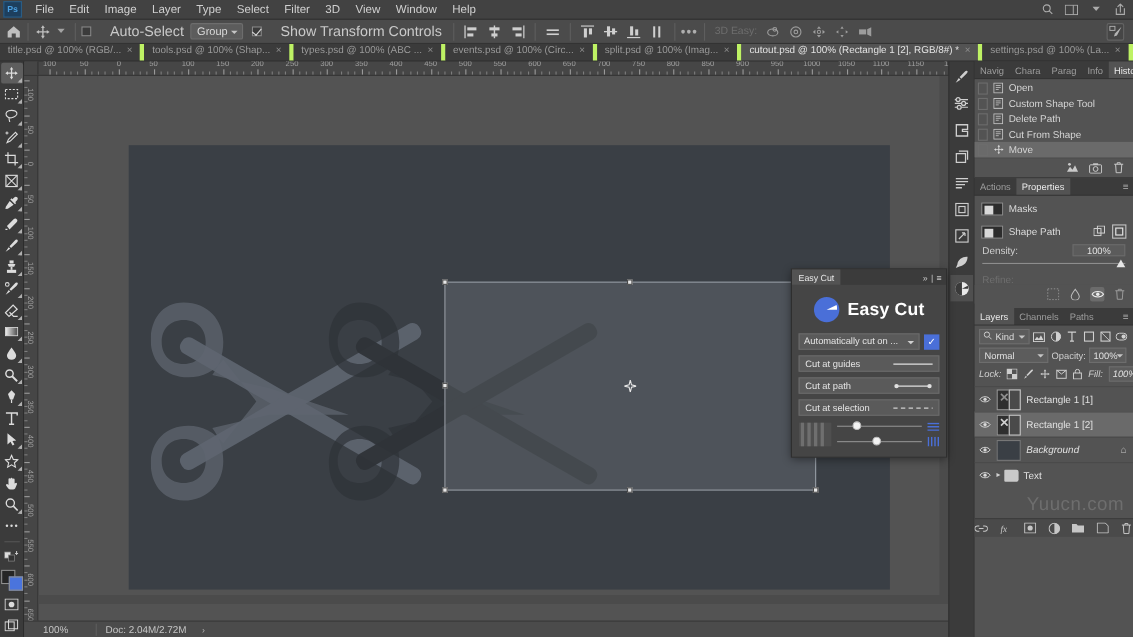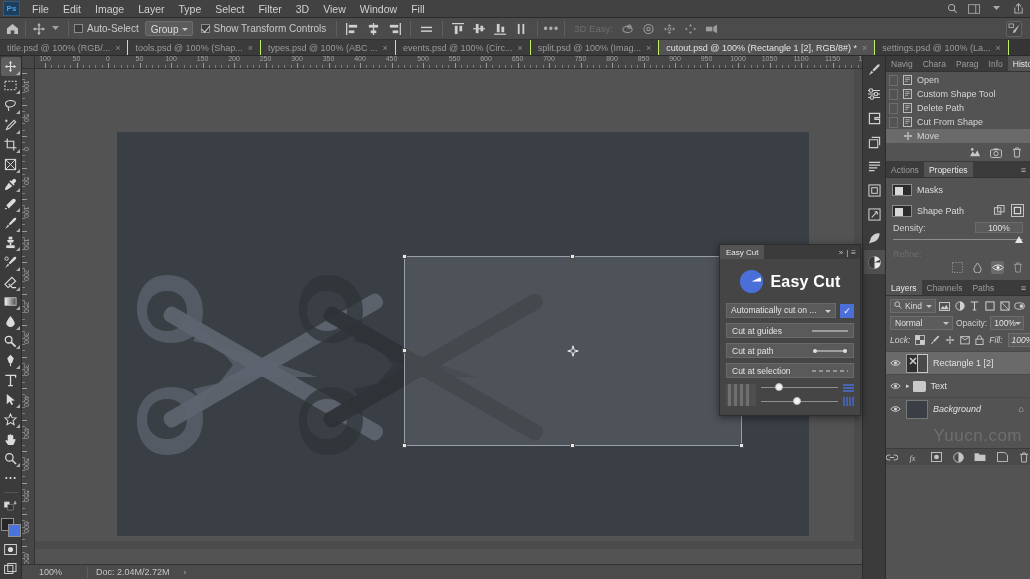--- a/index.html
+++ b/index.html
@@ -37,21 +37,21 @@
   
   .optionsbar {
     height: 22px; background: #4b4b4b;
     display: flex; align-items: center;
     border-bottom: 1px solid #333;
     padding: 0 4px;
   }
   .opt-sep { width: 1px; height: 16px; background: #5e5e5e; margin: 0 5px; }
   .opt-icon { width: 16px; height: 16px; display: flex; align-items: center; justify-content: center; opacity: .8; }
   .opt-icon.bordered { border: 1px solid #6a6a6a; background:#454545; border-radius:2px; }
-  .opt-check { display: flex; align-items: center; gap: 4px; font-size: 10px; color: #c9c9c9; }
+  .opt-check { display: flex; align-items: center; gap: 17px; font-size: 13px; color: #c9c9c9; }
   .chk {
     width: 9px; height: 9px; border: 1px solid #8a8a8a; background: #3b3b3b;
     display:inline-block; position: relative;
   }
   .chk.on { background: #3b3b3b; }
   .chk.on::after {
     content: ""; position: absolute; left: 1px; top: -1px;
     width: 4px; height: 7px; border: solid #d8d8d8; border-width: 0 1.5px 1.5px 0;
     transform: rotate(40deg);
   }
@@ -71,23 +71,23 @@
     display: flex; align-items: center; justify-content: center;
   }
   .optionsbar-right { margin-left: auto; display: flex; align-items: center; gap: 6px; padding-right: 4px; }
 
   
   .tabbar {
     height: 16px; background: #353535; display: flex; align-items: stretch;
     border-bottom: 1px solid #2a2a2a;
   }
   .doc-tab {
-    display: flex; align-items: center; gap: 5px;
+    display: flex; align-items: flex-start; gap: 5px;
     padding: 0 7px; font-size: 9px; color: #9a9a9a;
-    background: #3b3b3b; border-right: 1px solid #bef264;
+    background: #3b3b3b; border-right: 4px solid #bef264;
     white-space: nowrap; cursor: default;
   }
   .doc-tab.active { background: #535353; color: #e3e3e3; }
   .tab-x { font-size: 9px; color: #8d8d8d; }
 
   
   .main { position: absolute; top: 56px; left: 0; right: 0; bottom: 0; display: flex; }
 
   
   .toolbar {
@@ -365,21 +365,21 @@
   <div class="menu-item">File</div>
   <div class="menu-item">Edit</div>
   <div class="menu-item">Image</div>
   <div class="menu-item">Layer</div>
   <div class="menu-item">Type</div>
   <div class="menu-item">Select</div>
   <div class="menu-item">Filter</div>
   <div class="menu-item">3D</div>
   <div class="menu-item">View</div>
   <div class="menu-item">Window</div>
-  <div class="menu-item">Fill</div>
+  <div class="menu-item">Help</div>
   <div class="menubar-right">
     <span class="mb-icon">
       <svg width="11" height="11" viewBox="0 0 12 12">
           <circle cx="5" cy="5" r="3.4" fill="none" stroke="#cfcfcf" stroke-width="1.1"></circle>
           <line x1="7.5" y1="7.5" x2="10.5" y2="10.5" stroke="#cfcfcf" stroke-width="1.1"></line>
         </svg>
     </span>
     <span class="mb-icon">
       <svg width="12" height="10" viewBox="0 0 14 11">
           <rect x="0.5" y="0.5" width="13" height="10" fill="none" stroke="#cfcfcf" stroke-width="1"></rect>
@@ -1318,20 +1318,35 @@
         <span class="lock-ico">
           <svg width="9" height="10" viewBox="0 0 10 11">
               <rect x="1" y="4.5" width="8" height="6" fill="none" stroke="#cdcdcd" stroke-width="1"></rect>
               <path d="M2.8 4.5 V3 a2.2 2.2 0 014.4 0 v1.5" fill="none" stroke="#cdcdcd" stroke-width="1"></path>
             </svg>
         </span>
         <span class="lbl-s" style="margin-left:auto">Fill:</span>
         <div class="num-sel">100%</div>
       </div>
 
+      <div class="layer-row">
+        <span class="eye">
+          <svg width="11" height="8" viewBox="0 0 12 9">
+              <path d="M0.8 4.5 C3 1 9 1 11.2 4.5 C9 8 3 8 0.8 4.5 Z" fill="none" stroke="#d8d8d8" stroke-width="1"></path>
+              <circle cx="6" cy="4.5" r="1.7" fill="#d8d8d8"></circle>
+            </svg>
+        </span>
+        <span class="lthumb shape">
+          <svg width="20" height="17" viewBox="0 0 20 17">
+              <path d="M3 3 L9 9 M9 3 L3 9 M12 5 L17 5" stroke="#8d8d8d" stroke-width="1.5"></path>
+            </svg>
+          <span class="lthumb-mask"></span>
+        </span>
+        <span class="layer-name">Rectangle 1 [1]</span>
+      </div>
       <div class="layer-row sel">
         <span class="eye">
           <svg width="11" height="8" viewBox="0 0 12 9">
               <path d="M0.8 4.5 C3 1 9 1 11.2 4.5 C9 8 3 8 0.8 4.5 Z" fill="none" stroke="#d8d8d8" stroke-width="1"></path>
               <circle cx="6" cy="4.5" r="1.7" fill="#d8d8d8"></circle>
             </svg>
         </span>
         <span class="lthumb shape">
           <svg width="20" height="17" viewBox="0 0 20 17">
               <path d="M3 3 L9 9 M9 3 L3 9 M12 5 L17 5" stroke="#d0d0d0" stroke-width="1.5"></path>
@@ -1340,34 +1355,34 @@
         </span>
         <span class="layer-name">Rectangle 1 [2]</span>
       </div>
       <div class="layer-row">
         <span class="eye">
           <svg width="11" height="8" viewBox="0 0 12 9">
               <path d="M0.8 4.5 C3 1 9 1 11.2 4.5 C9 8 3 8 0.8 4.5 Z" fill="none" stroke="#d8d8d8" stroke-width="1"></path>
               <circle cx="6" cy="4.5" r="1.7" fill="#d8d8d8"></circle>
             </svg>
         </span>
-        <span class="chevron-r">▸</span>
-        <span class="folder-ico"></span>
-        <span class="layer-name">Text</span>
+        <span class="lthumb bg"></span>
+        <span class="layer-name italic">Background</span>
+        <span class="lock-badge">⌂</span>
       </div>
       <div class="layer-row">
         <span class="eye">
           <svg width="11" height="8" viewBox="0 0 12 9">
               <path d="M0.8 4.5 C3 1 9 1 11.2 4.5 C9 8 3 8 0.8 4.5 Z" fill="none" stroke="#d8d8d8" stroke-width="1"></path>
               <circle cx="6" cy="4.5" r="1.7" fill="#d8d8d8"></circle>
             </svg>
         </span>
-        <span class="lthumb bg"></span>
-        <span class="layer-name italic">Background</span>
-        <span class="lock-badge">⌂</span>
+        <span class="chevron-r">▸</span>
+        <span class="folder-ico"></span>
+        <span class="layer-name">Text</span>
       </div>
 
       <div class="watermark">Yuucn.com</div>
 
       <div class="layers-footer">
         <span class="lfi">
           <svg width="13" height="7" viewBox="0 0 14 8">
               <path d="M5 1.2 H3 a2.8 2.8 0 000 5.6 H5 M9 1.2 H11 a2.8 2.8 0 010 5.6 H9 M4.5 4 H9.5" fill="none" stroke="#c6c6c6" stroke-width="1.1"></path>
             </svg>
         </span>

